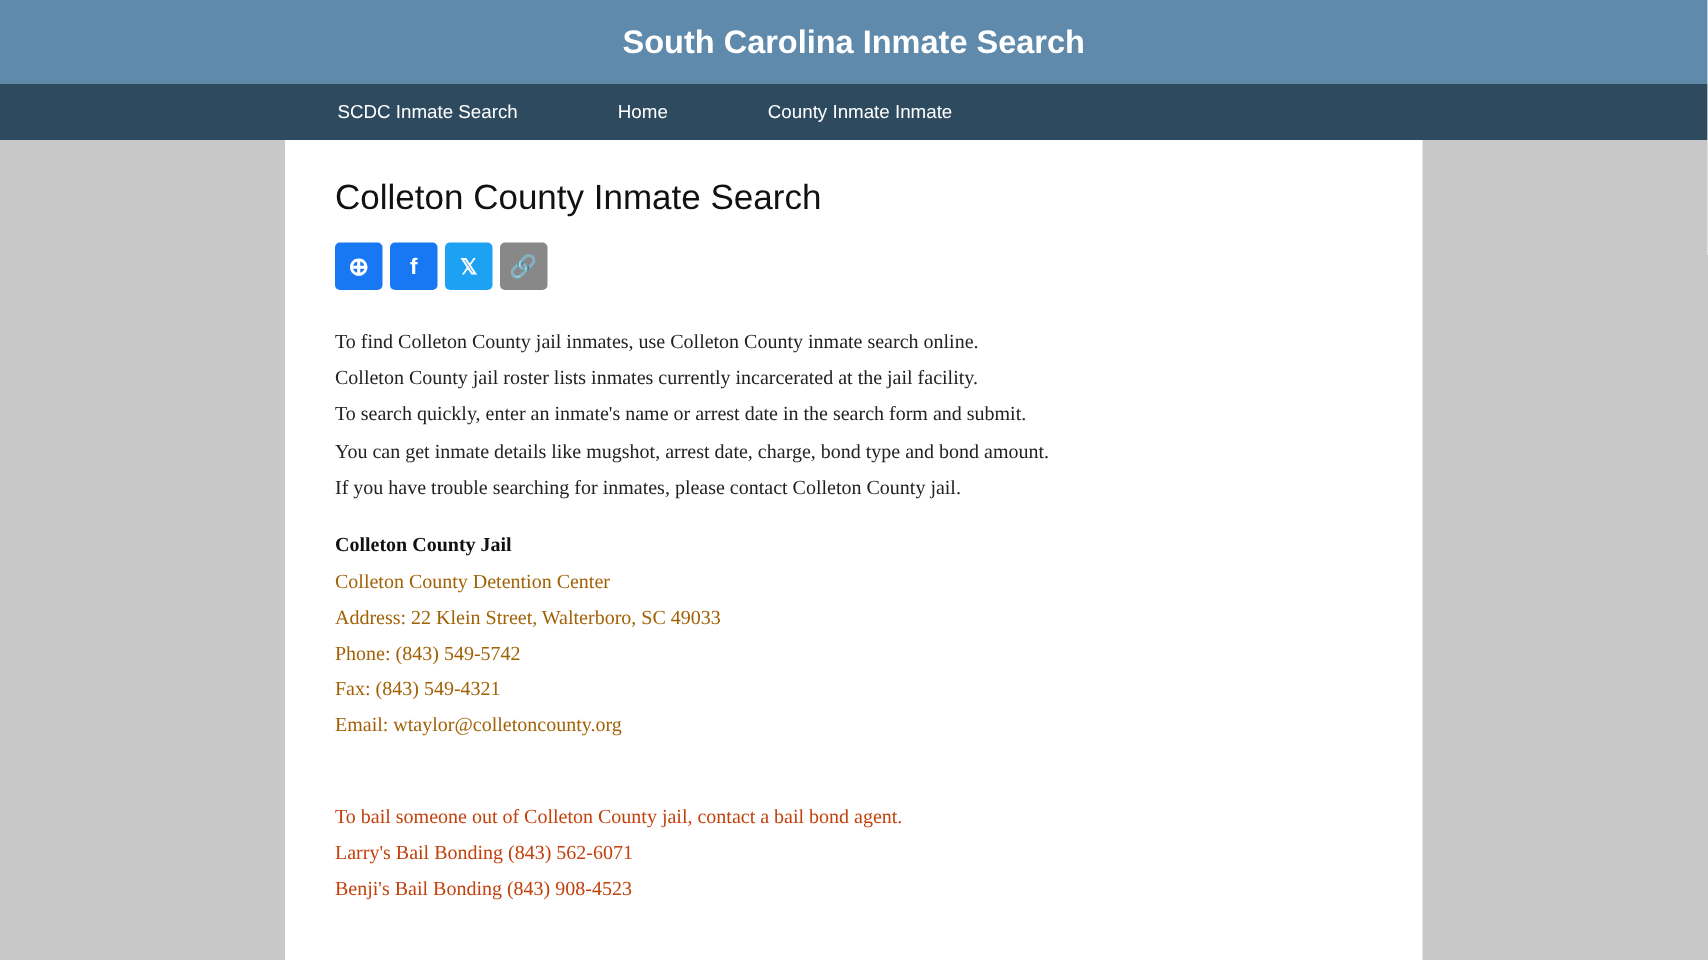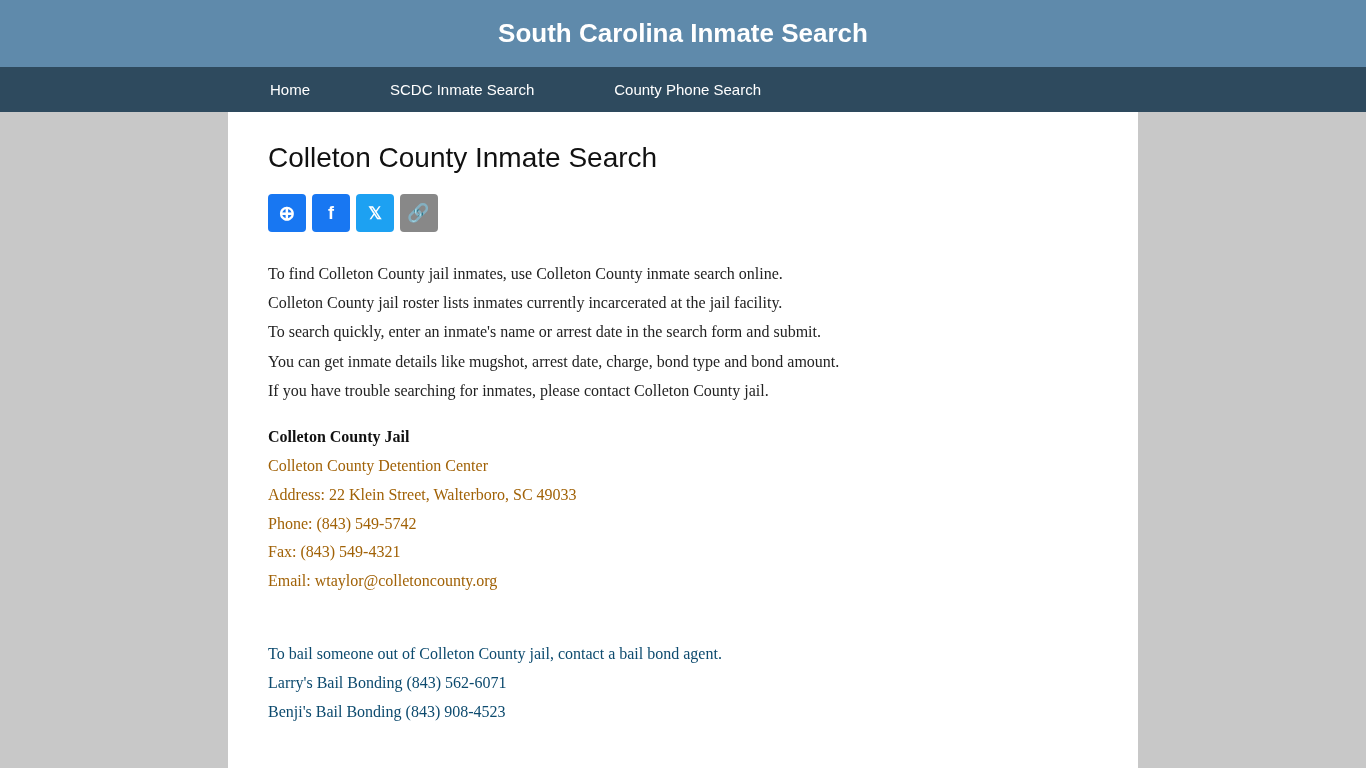--- a/index.html
+++ b/index.html
@@ -129,43 +129,43 @@
     }
 
     .jail-info {
       line-height: 1.8;
       color: #a16207;
       margin-bottom: 16px;
     }
 
     .bail-info {
       line-height: 1.8;
-      color: #0c4a6e;
+      color: #c2410c;
       margin-bottom: 16px;
       margin-top: 44px;
     }
 
     
     .click-here-link {
       color: #1155cc;
       text-decoration: underline;
       cursor: pointer;
     }
   </style>
 </head>
 <body>
 
 <div id="site-header">
   <span id="site-title">South Carolina Inmate Search</span>
 </div>
 
 <nav id="main-nav">
+  <a class="nav-item">SCDC Inmate Search</a>
   <a class="nav-item">Home</a>
-  <a class="nav-item">SCDC Inmate Search</a>
-  <a class="nav-item">County Phone Search</a>
+  <a class="nav-item">County Inmate Inmate</a>
 </nav>
 
 <div id="content-wrapper">
 
   <h1 id="page-title">Colleton County Inmate Search</h1>
 
   <div id="social-share">
     <button class="share-btn share-btn-share">⊕</button>
     <button class="share-btn share-btn-facebook">f</button>
     <button class="share-btn share-btn-twitter">𝕏</button>

